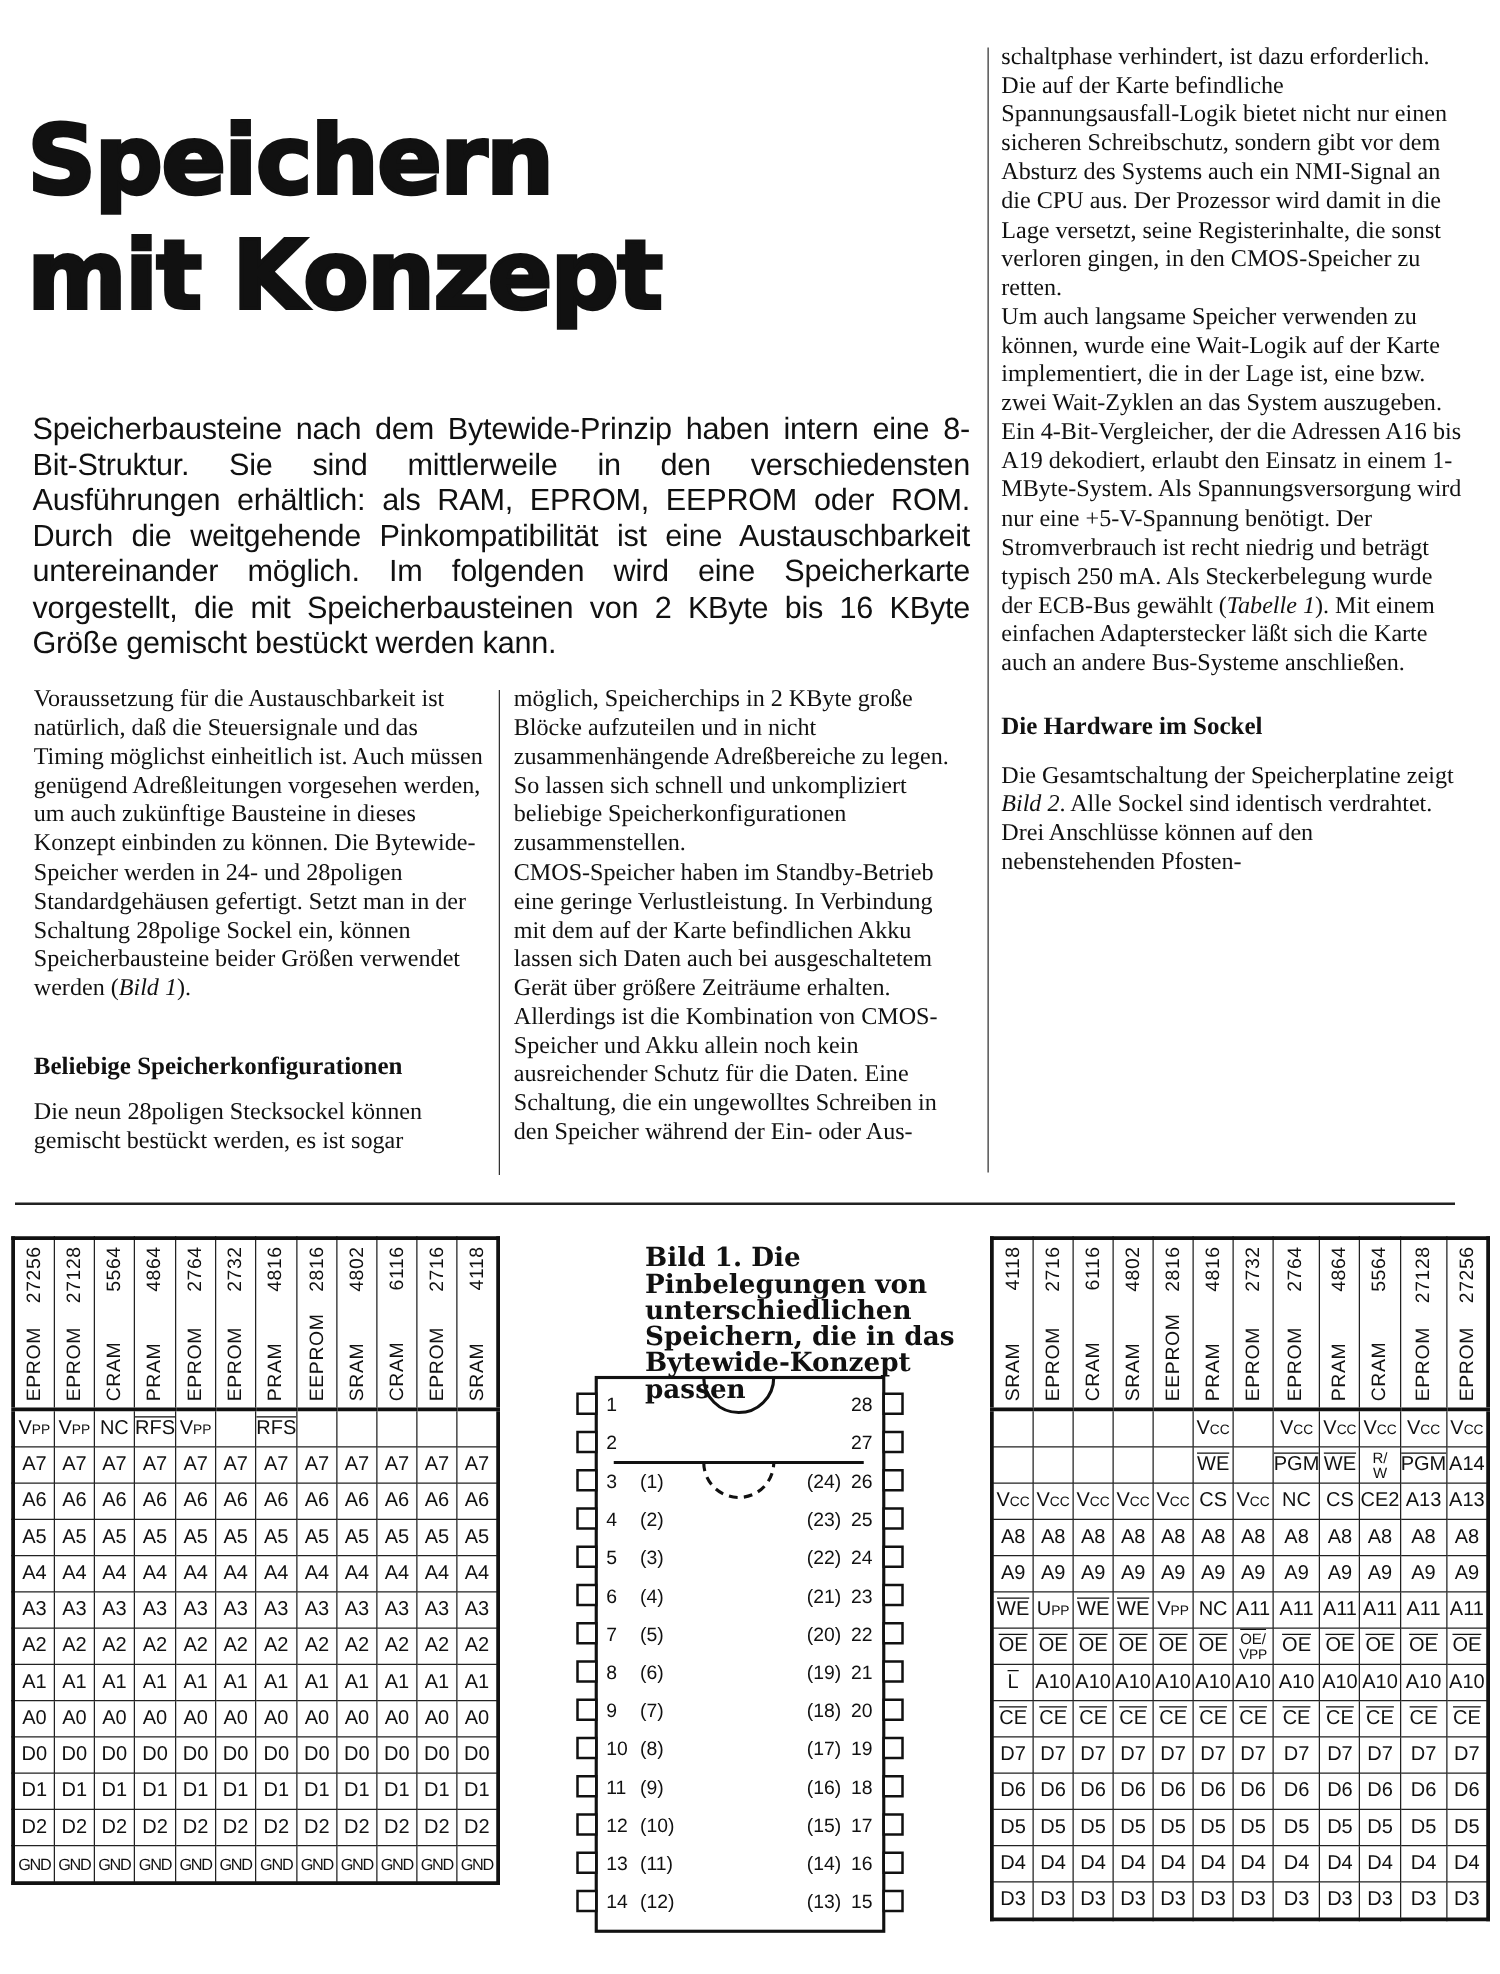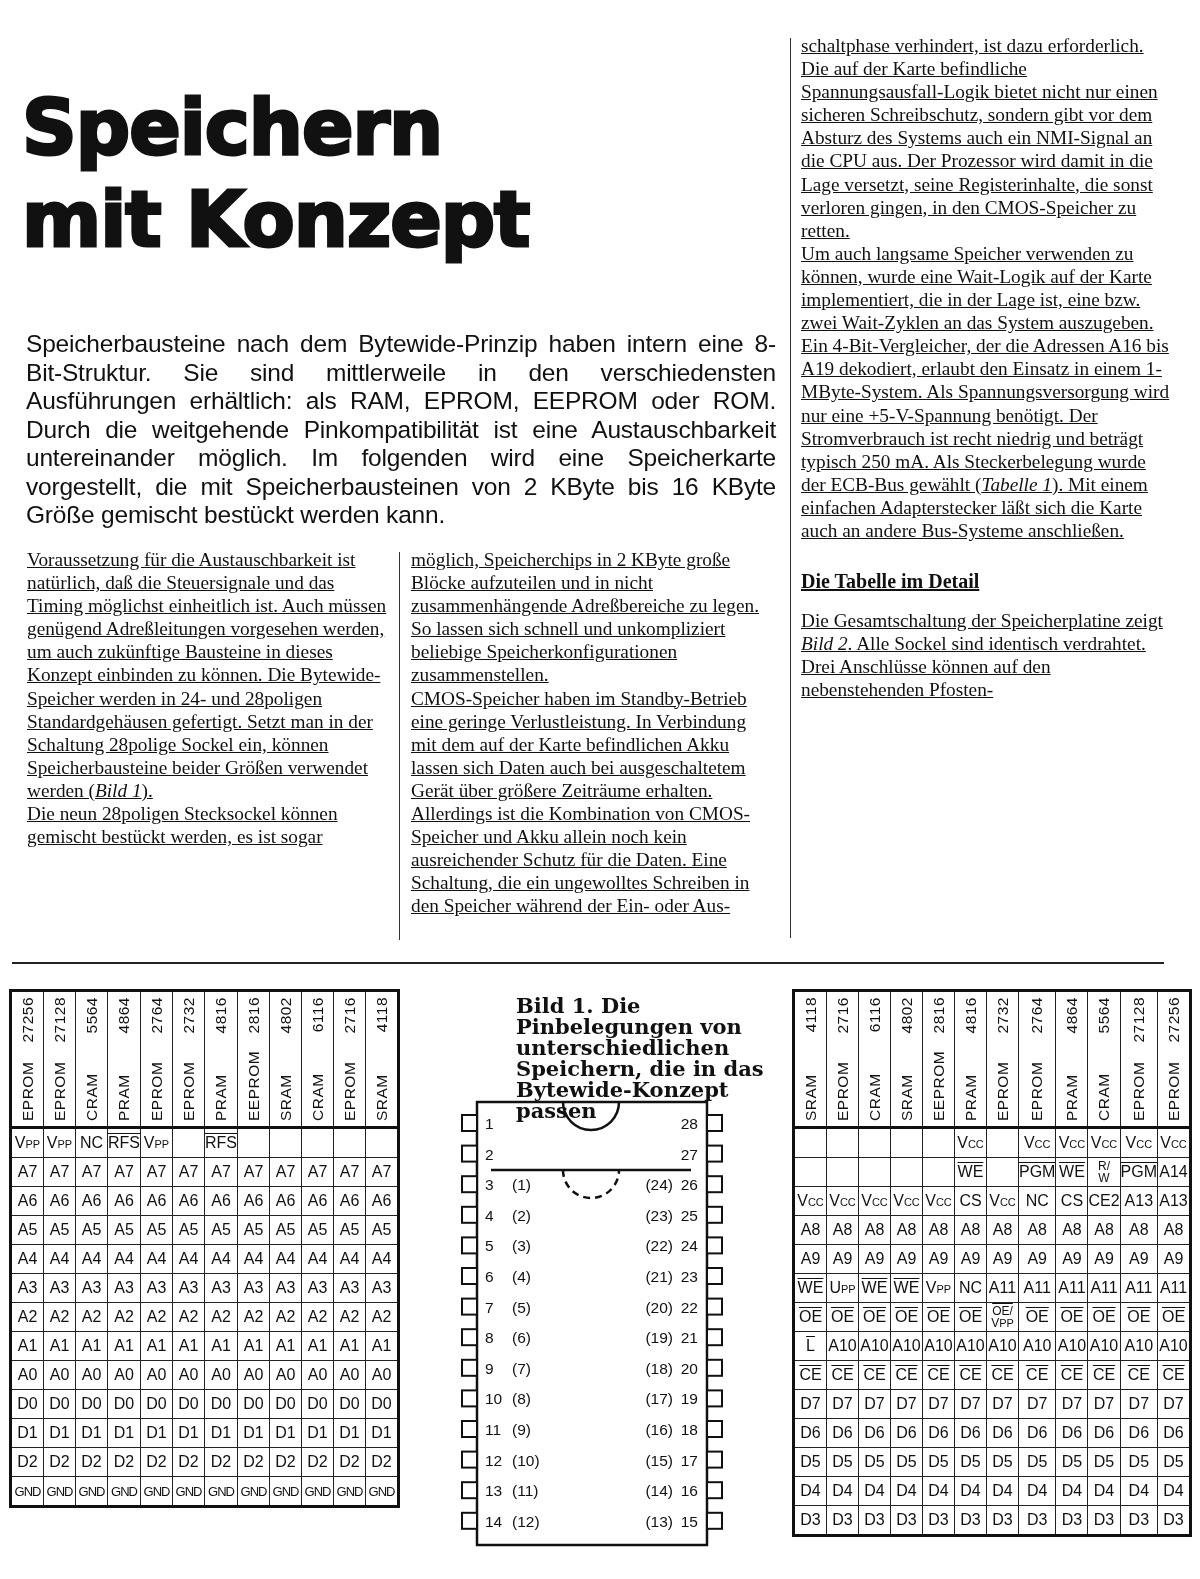--- a/index.html
+++ b/index.html
@@ -11,21 +11,21 @@
     font-size: 76px; line-height: 92px; letter-spacing: -1px;
     -webkit-text-stroke: 3px #111; color: #111;
   }
   #lead {
     position: absolute; left: 26px; top: 282px; width: 750px;
     font-family: "Liberation Sans", sans-serif; font-size: 24.5px; line-height: 28.5px;
     text-align: justify; letter-spacing: -0.2px; margin-top: 48px;
   }
   .col {
     position: absolute; font-family: "Liberation Serif", serif;
-    font-size: 19.3px; line-height: 23.1px; color: #111; text-decoration: underline;
+    font-size: 19.3px; line-height: 23.1px; color: #111;
   }
   .col p { margin: 0; }
   .col h3 { margin: 0; font-weight: bold; font-size: 20px; }
   #col1 { left: 27px; top: 548px; width: 360px; }
   #col2 { left: 411px; top: 548px; width: 365px; }
   #col3 { left: 801px; top: 34px; width: 370px; }
   .vrule { position: absolute; width: 1px; background: #333; }
   #hrule { position: absolute; left: 12px; top: 962px; width: 1152px; height: 2px; background: #222; }
 
   table.pins {
@@ -59,36 +59,37 @@
 
 <div id="title">
   <div>Speichern</div>
   <div>mit Konzept</div>
 </div>
 
 <div id="lead">Speicherbausteine nach dem Bytewide-Prinzip haben intern eine 8-Bit-Struktur. Sie sind mittlerweile in den verschiedensten Ausführungen erhältlich: als RAM, EPROM, EEPROM oder ROM. Durch die weitgehende Pinkompatibilität ist eine Austauschbarkeit untereinander möglich. Im folgenden wird eine Speicherkarte vorgestellt, die mit Speicherbausteinen von 2 KByte bis 16 KByte Größe gemischt bestückt werden kann.</div>
 
 <div id="col1" class="col">
   <p><span>Voraussetzung für die Austauschbarkeit ist natürlich, daß die Steuersignale und das Timing möglichst einheitlich ist. Auch müssen genügend Adreßleitungen vorgesehen werden, um auch zukünftige Bausteine in dieses Konzept einbinden zu können. Die Bytewide-Speicher werden in 24- und 28poligen Standardgehäusen gefertigt. Setzt man in der Schaltung 28polige Sockel ein, können Speicherbausteine beider Größen verwendet werden (</span><i>Bild 1</i><span>).</span></p>
+  <h3 style="margin-top:40px;margin-bottom:13px;">Beliebige Speicherkonfigurationen</h3>
   <p>Die neun 28poligen Stecksockel können gemischt bestückt werden, es ist sogar</p>
 </div>
 
 <div class="vrule" style="left:399px;top:552px;height:388px;"></div>
 
 <div id="col2" class="col">
   <p>möglich, Speicherchips in 2 KByte große Blöcke aufzuteilen und in nicht zusammenhängende Adreßbereiche zu legen. So lassen sich schnell und unkompliziert beliebige Speicherkonfigurationen zusammenstellen.</p>
   <p>CMOS-Speicher haben im Standby-Betrieb eine geringe Verlustleistung. In Verbindung mit dem auf der Karte befindlichen Akku lassen sich Daten auch bei ausgeschaltetem Gerät über größere Zeiträume erhalten. Allerdings ist die Kombination von CMOS-Speicher und Akku allein noch kein ausreichender Schutz für die Daten. Eine Schaltung, die ein ungewolltes Schreiben in den Speicher während der Ein- oder Aus-</p>
 </div>
 
 <div class="vrule" style="left:790px;top:38px;height:900px;"></div>
 
 <div id="col3" class="col">
   <p>schaltphase verhindert, ist dazu erforderlich. Die auf der Karte befindliche Spannungsausfall-Logik bietet nicht nur einen sicheren Schreibschutz, sondern gibt vor dem Absturz des Systems auch ein NMI-Signal an die CPU aus. Der Prozessor wird damit in die Lage versetzt, seine Registerinhalte, die sonst verloren gingen, in den CMOS-Speicher zu retten.</p>
   <p><span>Um auch langsame Speicher verwenden zu können, wurde eine Wait-Logik auf der Karte implementiert, die in der Lage ist, eine bzw. zwei Wait-Zyklen an das System auszugeben. Ein 4-Bit-Vergleicher, der die Adressen A16 bis A19 dekodiert, erlaubt den Einsatz in einem 1-MByte-System. Als Spannungsversorgung wird nur eine +5-V-Spannung benötigt. Der Stromverbrauch ist recht niedrig und beträgt typisch 250 mA. Als Steckerbelegung wurde der ECB-Bus gewählt (</span><i>Tabelle 1</i><span>). Mit einem einfachen Adapterstecker läßt sich die Karte auch an andere Bus-Systeme anschließen.</span></p>
-  <h3 style="margin-top:28px;margin-bottom:16px;">Die Tabelle im Detail</h3>
+  <h3 style="margin-top:28px;margin-bottom:16px;">Die Hardware im Sockel</h3>
   <p><span>Die Gesamtschaltung der Speicherplatine zeigt </span><i>Bild 2</i><span>. Alle Sockel sind identisch verdrahtet. Drei Anschlüsse können auf den nebenstehenden Pfosten-</span></p>
 </div>
 
 <div id="hrule"></div>
 
 <table id="table-left" class="pins">
   <thead>
       <tr>
         <th>
           <span class="vert">EPROM 27256</span>

